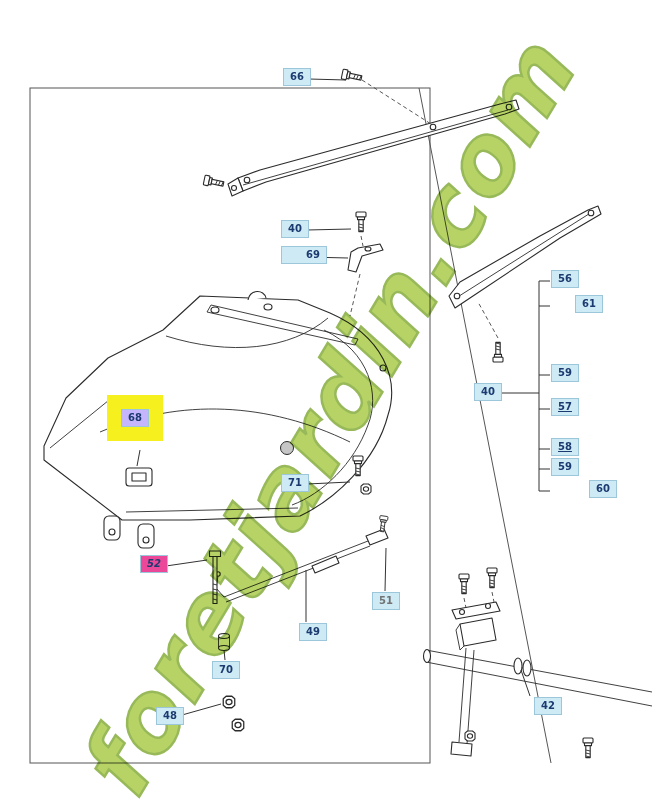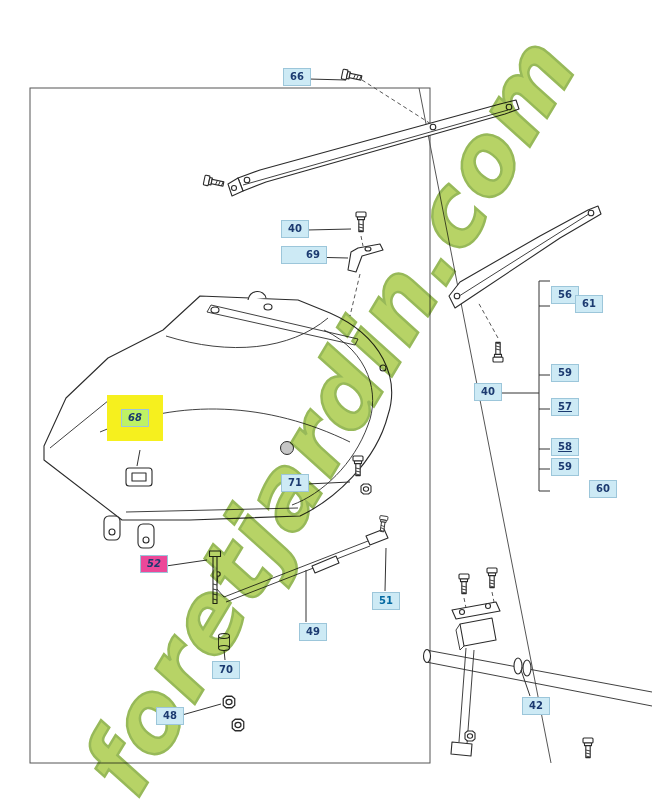--- a/index.html
+++ b/index.html
@@ -192,31 +192,31 @@
       <path class="leader" d="M539,491 L550,491"></path>
     </g>
   </svg>
 
   <div class="watermark" style="color: rgb(165, 200, 63); -webkit-text-stroke: 2.5px rgb(125, 167, 47);">foretjardin.com</div>
 
   <div id="label-layer">
       <div class="part-label" style="left: 283px; top: 68px; background: rgb(205, 234, 245); color: rgb(27, 58, 112); border: 1px solid rgb(156, 198, 218);">66</div>
       <div class="part-label" style="left: 281px; top: 220px; background: rgb(205, 234, 245); color: rgb(27, 58, 112); border: 1px solid rgb(156, 198, 218);">40</div>
       <div class="part-label" style="left: 281px; top: 246px; background: rgb(205, 234, 245); color: rgb(27, 58, 112); border: 1px solid rgb(156, 198, 218); padding-left: 22px;">69</div>
-      <div class="part-label" style="left: 551px; top: 270px; background: rgb(205, 234, 245); color: rgb(27, 58, 112); border: 1px solid rgb(156, 198, 218); margin-top: 16px;">56</div>
+      <div class="part-label" style="left: 551px; top: 270px; background: rgb(205, 234, 245); color: rgb(27, 58, 112); border: 1px solid rgb(156, 198, 218);">56</div>
       <div class="part-label" style="left: 551px; top: 295px; background: rgb(205, 234, 245); color: rgb(27, 58, 112); border: 1px solid rgb(156, 198, 218); margin-left: 24px;">61</div>
       <div class="part-label" style="left: 551px; top: 364px; background: rgb(205, 234, 245); color: rgb(27, 58, 112); border: 1px solid rgb(156, 198, 218);">59</div>
       <div class="part-label" style="left: 551px; top: 398px; background: rgb(205, 234, 245); color: rgb(27, 58, 112); border: 1px solid rgb(156, 198, 218); text-decoration: underline;">57</div>
       <div class="part-label" style="left: 551px; top: 438px; background: rgb(205, 234, 245); color: rgb(27, 58, 112); border: 1px solid rgb(156, 198, 218); text-decoration: underline;">58</div>
       <div class="part-label" style="left: 551px; top: 458px; background: rgb(205, 234, 245); color: rgb(27, 58, 112); border: 1px solid rgb(156, 198, 218);">59</div>
       <div class="part-label" style="left: 551px; top: 480px; background: rgb(205, 234, 245); color: rgb(27, 58, 112); border: 1px solid rgb(156, 198, 218); margin-left: 38px;">60</div>
       <div class="part-label" style="left: 474px; top: 383px; background: rgb(205, 234, 245); color: rgb(27, 58, 112); border: 1px solid rgb(156, 198, 218);">40</div>
-      <div class="part-label" style="left: 121px; top: 409px; background: #bef264; color: rgb(27, 58, 112); border: 1px solid rgb(156, 198, 218); box-shadow: rgb(246, 240, 30) 0px 0px 0px 14px; font-style: italic;">68</div>
+      <div class="part-label" style="left: 121px; top: 409px; background: #c4b5fd; color: rgb(27, 58, 112); border: 1px solid rgb(156, 198, 218); box-shadow: rgb(246, 240, 30) 0px 0px 0px 14px;">68</div>
       <div class="part-label" style="left: 281px; top: 474px; background: rgb(205, 234, 245); color: rgb(27, 58, 112); border: 1px solid rgb(156, 198, 218);">71</div>
       <div class="part-label" style="left: 140px; top: 555px; background: #ec4899; color: rgb(27, 58, 112); border: 1px solid rgb(156, 198, 218); font-style: italic;">52</div>
-      <div class="part-label" style="left: 372px; top: 592px; background: rgb(205, 234, 245); color: #0369a1; border: 1px solid rgb(156, 198, 218);">51</div>
+      <div class="part-label" style="left: 372px; top: 592px; background: rgb(205, 234, 245); color: #737373; border: 1px solid rgb(156, 198, 218);">51</div>
       <div class="part-label" style="left: 299px; top: 623px; background: rgb(205, 234, 245); color: rgb(27, 58, 112); border: 1px solid rgb(156, 198, 218);">49</div>
       <div class="part-label" style="left: 212px; top: 661px; background: rgb(205, 234, 245); color: rgb(27, 58, 112); border: 1px solid rgb(156, 198, 218);">70</div>
       <div class="part-label" style="left: 156px; top: 707px; background: rgb(205, 234, 245); color: rgb(27, 58, 112); border: 1px solid rgb(156, 198, 218);">48</div>
-      <div class="part-label" style="left: 522px; top: 697px; background: rgb(205, 234, 245); color: rgb(27, 58, 112); border: 1px solid rgb(156, 198, 218);">42</div>
+      <div class="part-label" style="left: 534px; top: 697px; background: rgb(205, 234, 245); color: rgb(27, 58, 112); border: 1px solid rgb(156, 198, 218);">42</div>
     </div>
 
 </div>
 
 </body></html>

